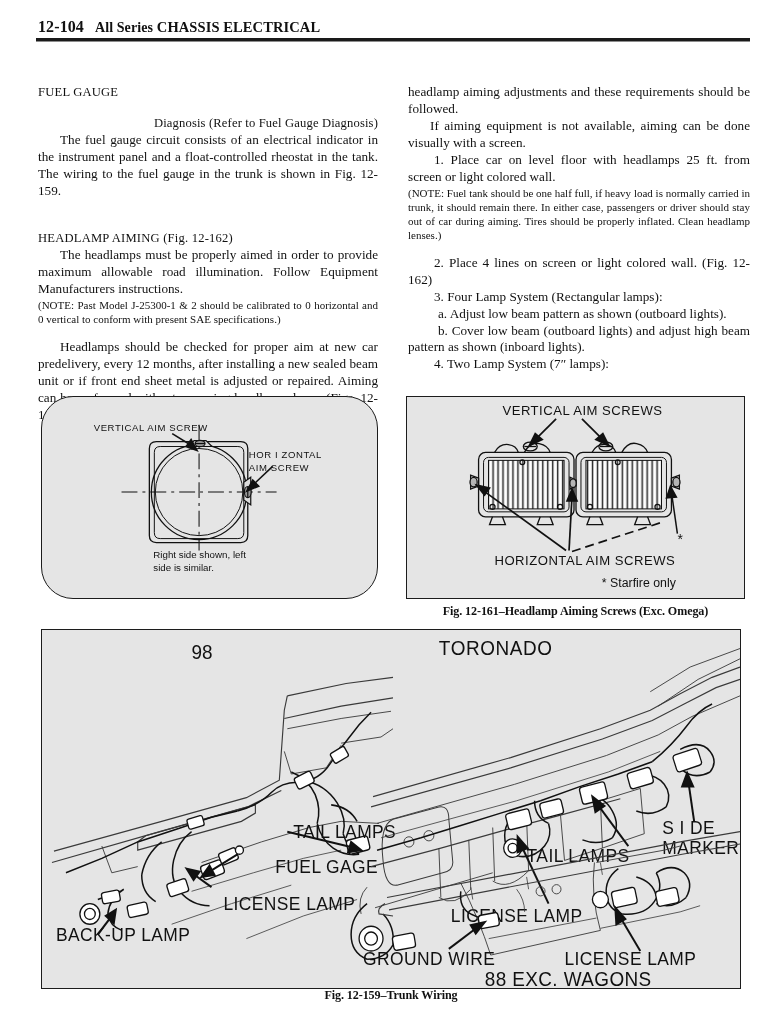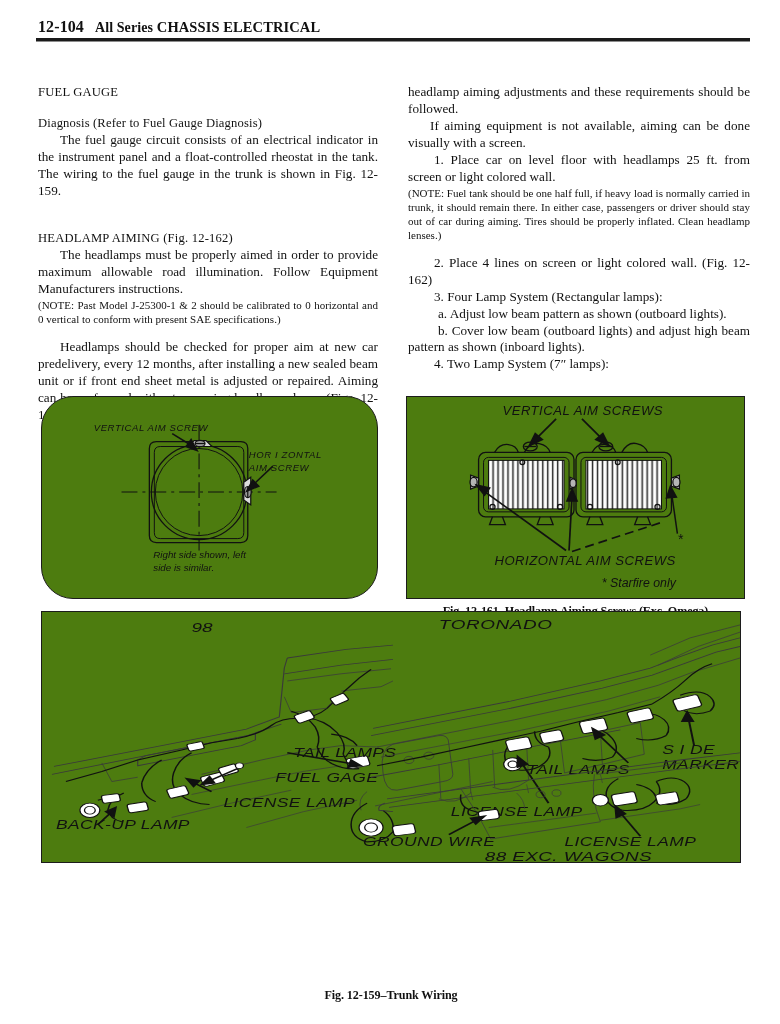--- a/index.html
+++ b/index.html
@@ -48,27 +48,26 @@
     hyphens:none;
   }
   p.ind{text-indent:22px;}
   p.gap{margin-top:12.5px;}
   p.note{margin:0;font-size:11px;line-height:1.285;text-align:justify;}
   .sub{text-indent:30px;}
   .num{text-indent:26px;}
 
   
   .figbox{
-    position:absolute;border:1.6px solid #1c1c1c;background:#4d7c0f;
+    position:absolute;border:1.6px solid #1c1c1c;background:#e5e5e5;
     box-sizing:border-box;
-    font-style:italic;
   }
   #fig160{left:41px;top:396px;width:337px;height:203px;border-radius:32px;}
   #fig161{left:406px;top:396px;width:339px;height:203px;}
-  #fig159{left:41px;top:611px;width:700px;height:252px;}
+  #fig159{left:41px;top:629px;width:700px;height:360px;}
   .figbox svg{display:block;width:100%;height:100%;}
 
   .figcap{
     position:absolute;text-align:center;font-weight:bold;
     font-size:12.1px;font-family:"Liberation Serif", serif;
     letter-spacing:-.1px;white-space:nowrap;
   }
   #cap160{left:41px;top:604px;width:337px;}
   #cap161{left:406px;top:604px;width:339px;}
   #cap159{left:41px;top:988px;width:700px;}
@@ -83,21 +82,21 @@
 
   <div class="pagehead">
     <span class="folio">12-104</span><span class="sect"><span class="sm">All Series</span> <span>CHASSIS ELECTRICAL</span></span>
   </div>
   <div class="headrule"></div>
 
   <div class="col left">
 
     <div class="h3 caps">FUEL GAUGE</div>
 
-    <div class="h3" style="margin-top:15px;">Diagnosis (Refer to Fuel Gauge Diagnosis)</div>
+    <div class="h3" style="margin-top:15px;text-align:right;">Diagnosis (Refer to Fuel Gauge Diagnosis)</div>
 
     <p class="body ind">The fuel gauge circuit consists of an electrical indicator in the instrument panel and a float-controlled rheostat in the tank. The wiring to the fuel gauge in the trunk is shown in Fig. 12-159.</p>
 
     <div class="h3 caps" style="margin-top:30px;">HEADLAMP AIMING (Fig. 12-162)</div>
 
     <p class="body ind">The headlamps must be properly aimed in order to provide maximum allowable road illumination. Follow Equipment Manufacturers instructions.</p>
 
     <p class="note gap">(NOTE: Past Model J-25300-1 &amp; 2 should be calibrated to 0 horizontal and 0 vertical to conform with present SAE specifications.)</p>
 
     <p class="body ind gap">Headlamps should be checked for proper aim at new car predelivery, every 12 months, after installing a new sealed beam unit or if front end sheet metal is adjusted or repaired. Aiming can be performed without removing headlamp doors. (Figs. 12-160 and 12-161)</p>

